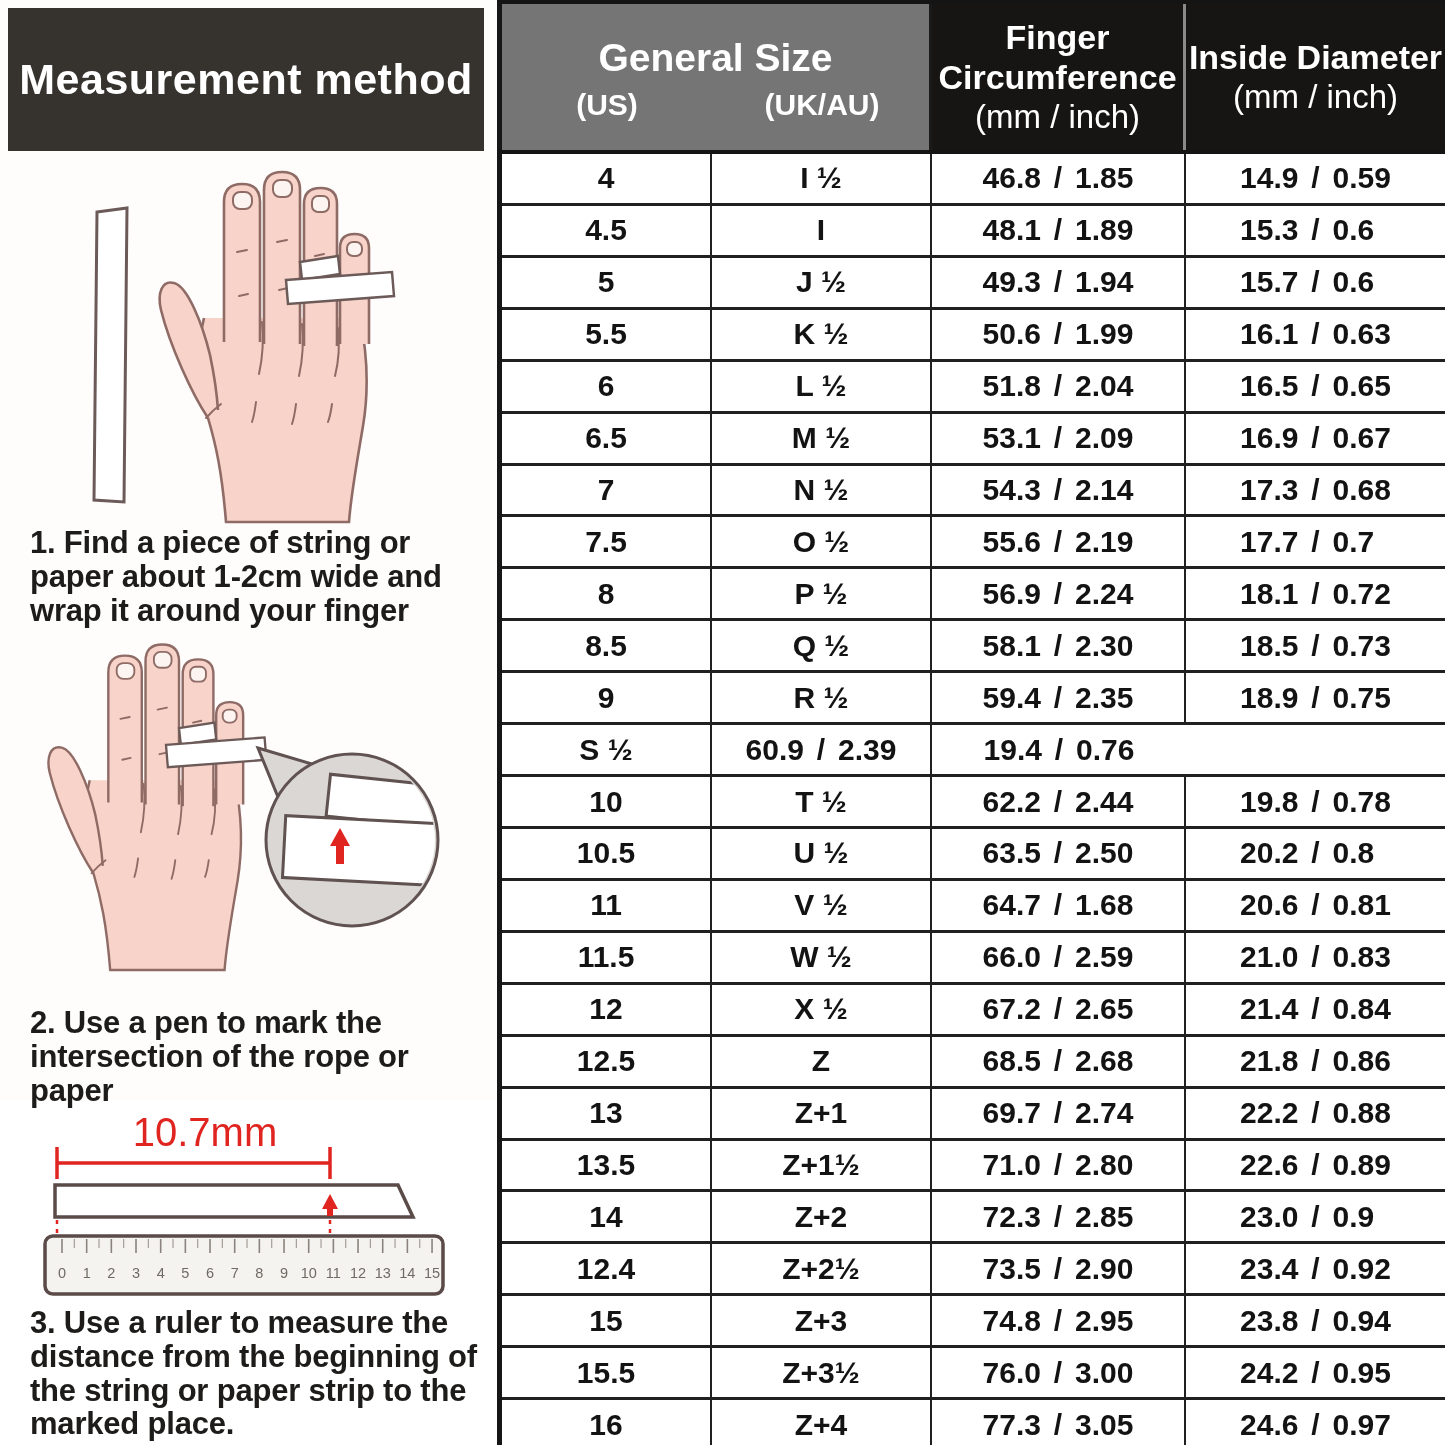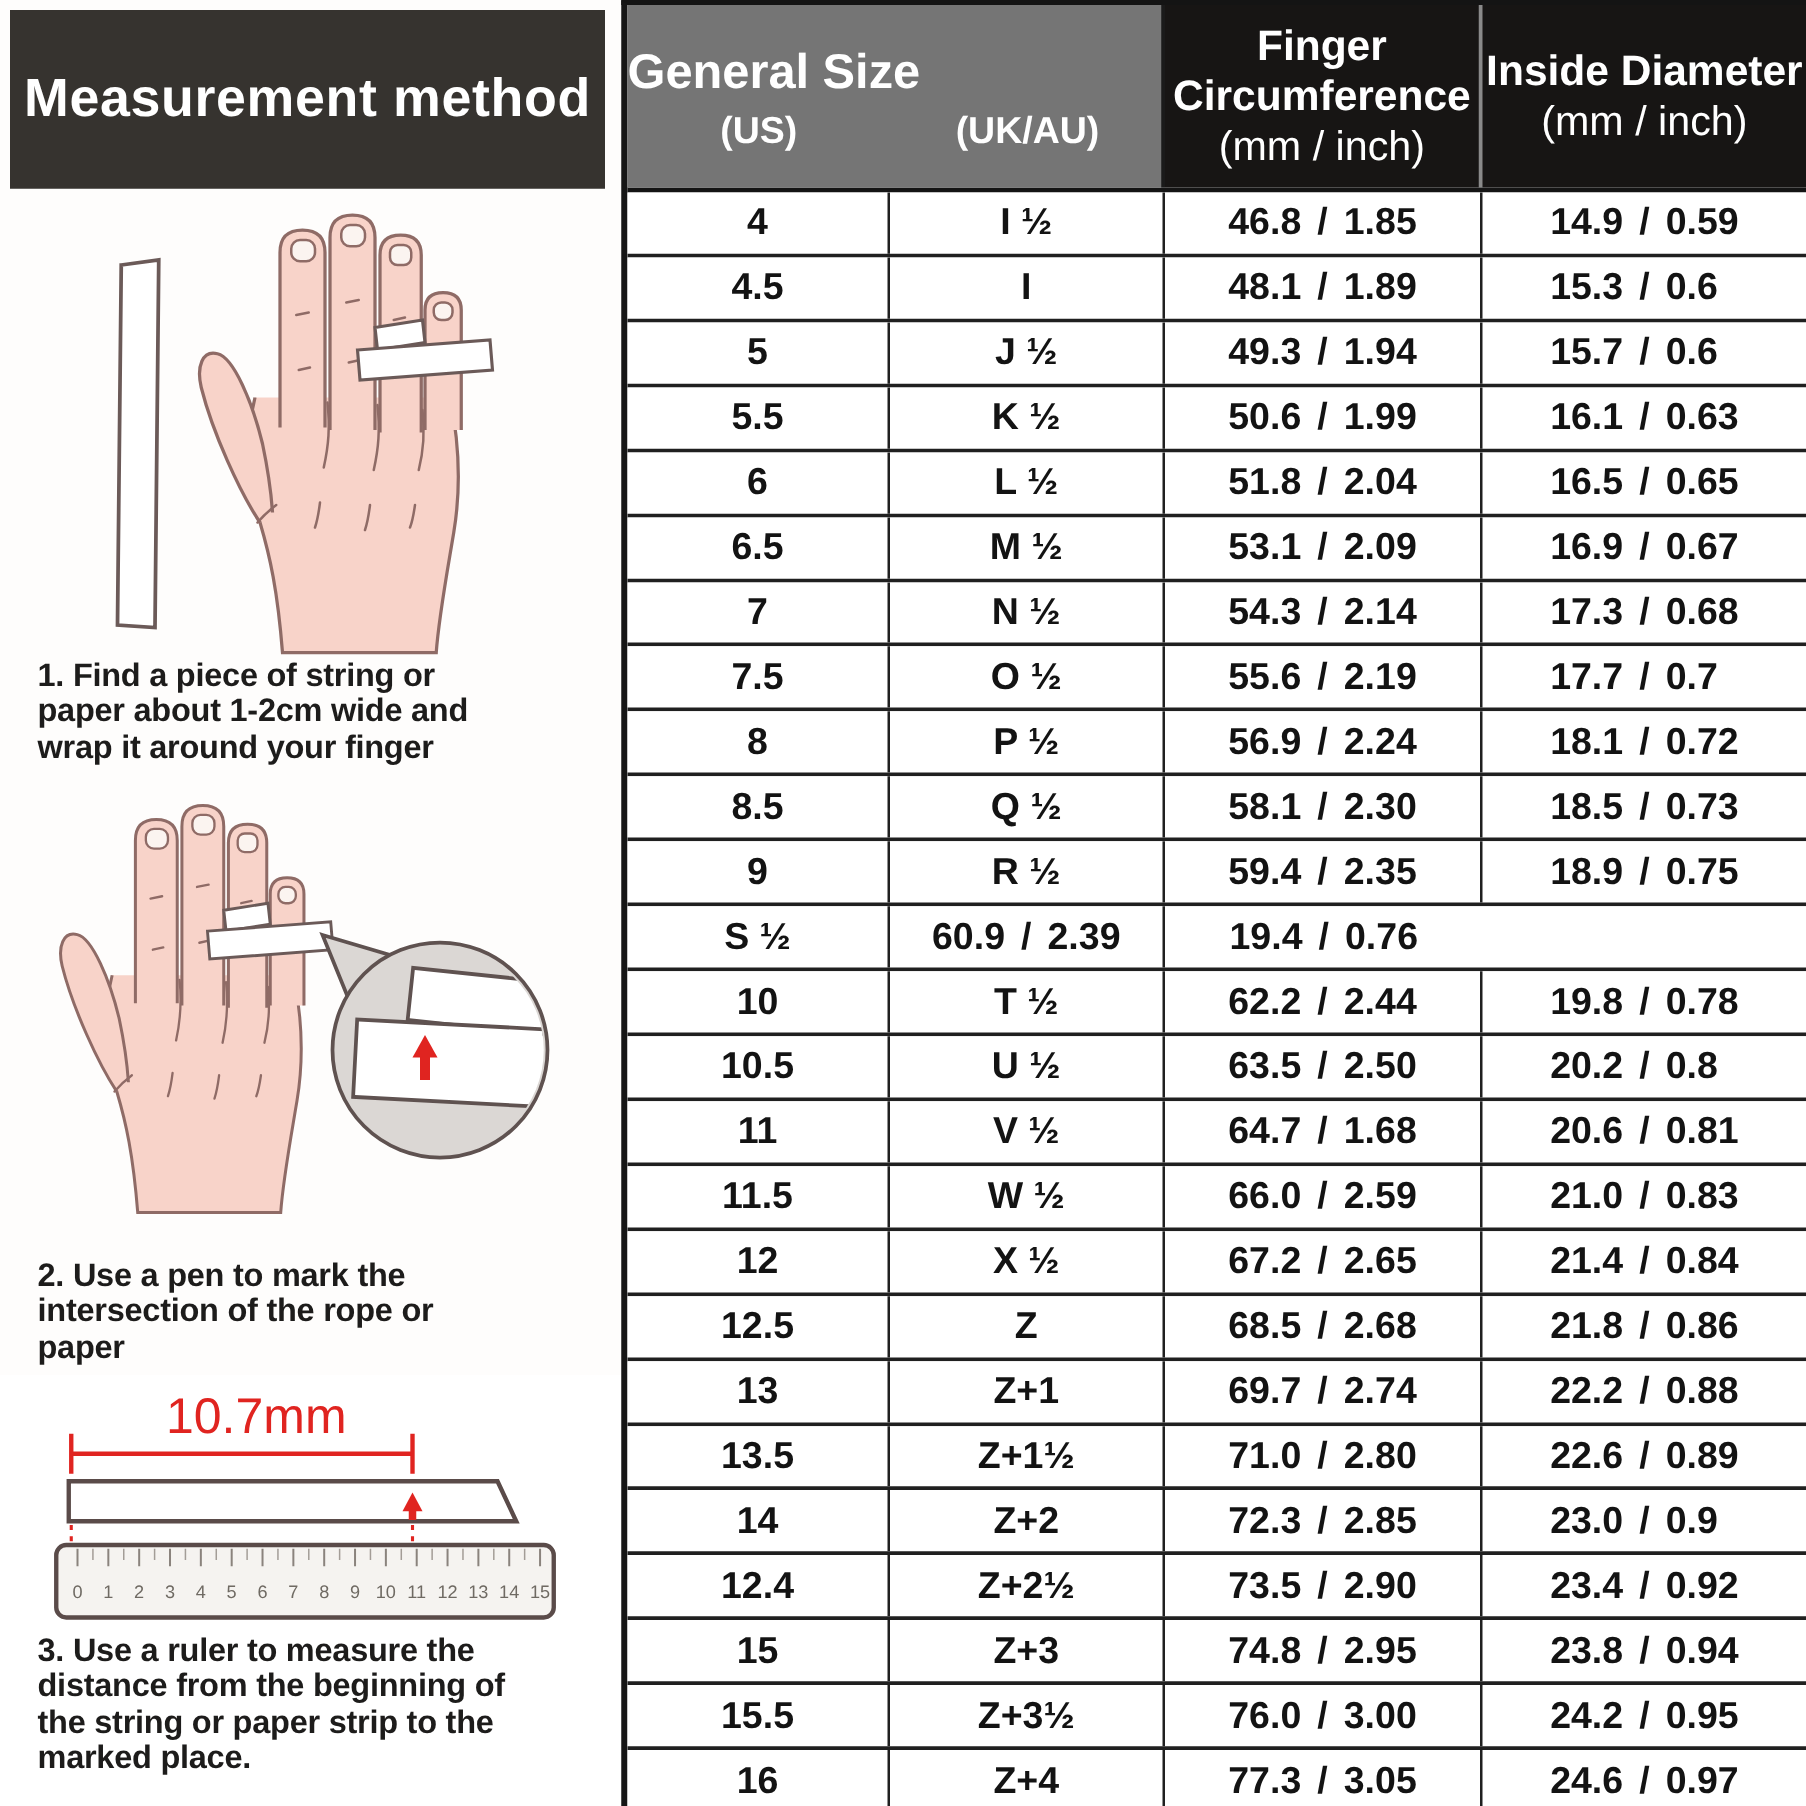--- a/index.html
+++ b/index.html
@@ -8,35 +8,35 @@
 
   
   .left-panel{position:relative;width:497px;height:1100px;background:#fefdfc;flex:0 0 497px;}
   .title-block{position:absolute;left:8px;top:8px;width:476px;height:143px;background:#36332f;
         color:#ffffff;display:flex;align-items:center;justify-content:center;
         font-size:43px;font-weight:bold;letter-spacing:0.5px;}
   .illus{position:absolute;left:0;}
   .illus1{top:150px;}
   .illus2{top:630px;}
   .illus3{top:1100px;}
-  .step{position:absolute;left:30px;width:474px;font-size:26px;font-weight:bold;
+  .step{position:absolute;left:30px;width:474px;font-size:31px;font-weight:bold;
         line-height:1.09;color:#1d1c1b;white-space:pre-line;letter-spacing:-0.2px;}
   .step1{top:526px;}
   .step2{top:1006px;}
   .step3{top:1306px;}
 
   
   .table-panel{position:relative;flex:1;height:1445px;display:flex;flex-direction:column;
         border-left:5px solid #161616;border-top:4px solid #141414;background:#fff;
         --c1:210px;--c2:220px;--c3:254px;--c4:259px;}
   .thead{height:146px;display:grid;grid-template-columns:calc(var(--c1) + var(--c2)) var(--c3) var(--c4);
         border-bottom:4px solid #141414;}
   .th-general{background:#757575;color:#fff;display:flex;flex-direction:column;
         justify-content:center;border-right:3px solid #1a1a1a;padding-top:4px;}
-  .gs-title{font-size:39px;font-weight:bold;margin-bottom:8px;}
+  .gs-title{text-align:center;font-size:39px;font-weight:bold;margin-bottom:8px;}
   .gs-sub{display:grid;grid-template-columns:var(--c1) var(--c2);font-size:30px;font-weight:600;}
   .gs-sub span{text-align:center;}
   .th-dark{background:#171514;color:#fff;display:flex;flex-direction:column;
         justify-content:center;text-align:center;line-height:40px;}
   .th-circ{border-right:3px solid #8a8a8a;}
   .th-dark .bold{font-size:34px;font-weight:bold;}
   .th-dark .unit{font-size:33px;font-weight:normal;}
 
   .tbody{flex:1;display:flex;flex-direction:column;}
   .trow{flex:1;display:grid;grid-template-columns:var(--c1) var(--c2) var(--c3) var(--c4);

